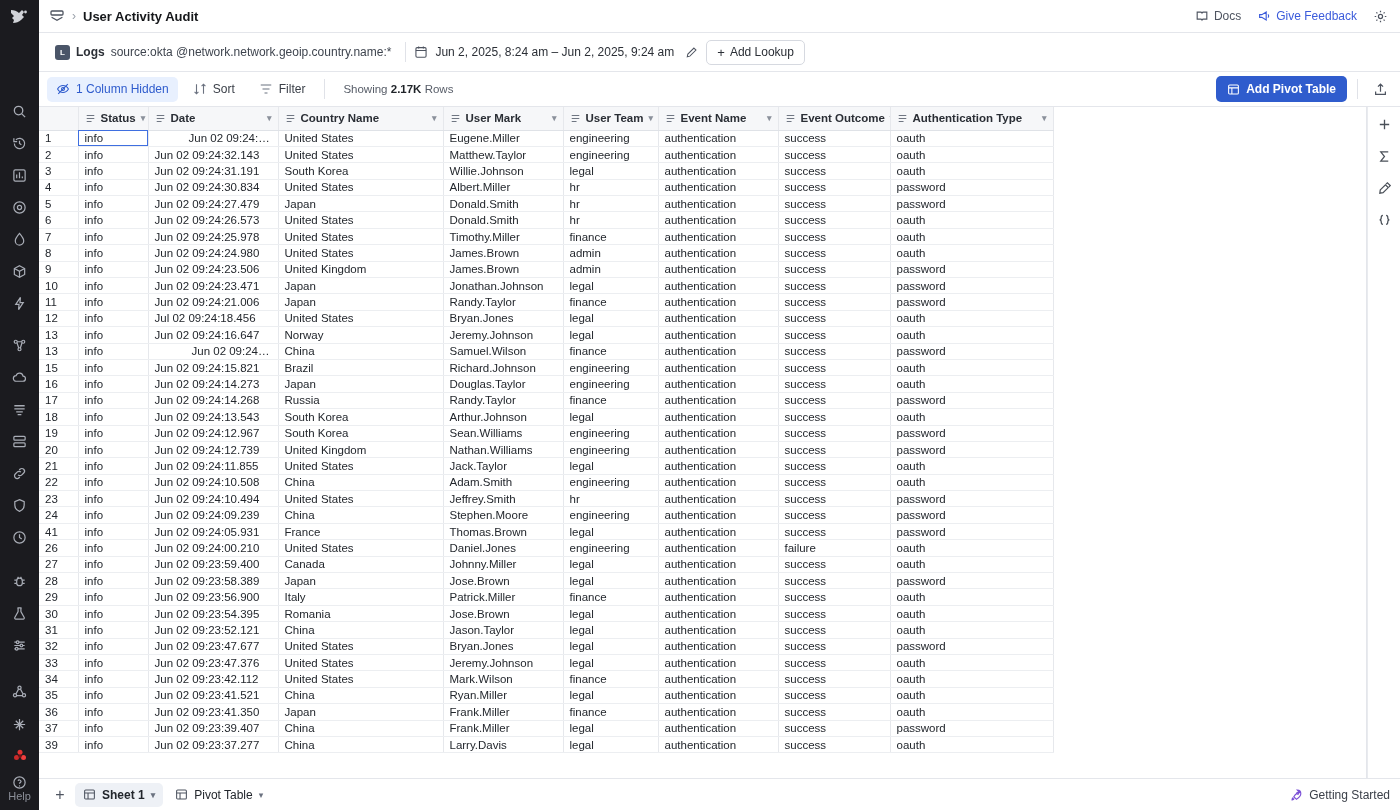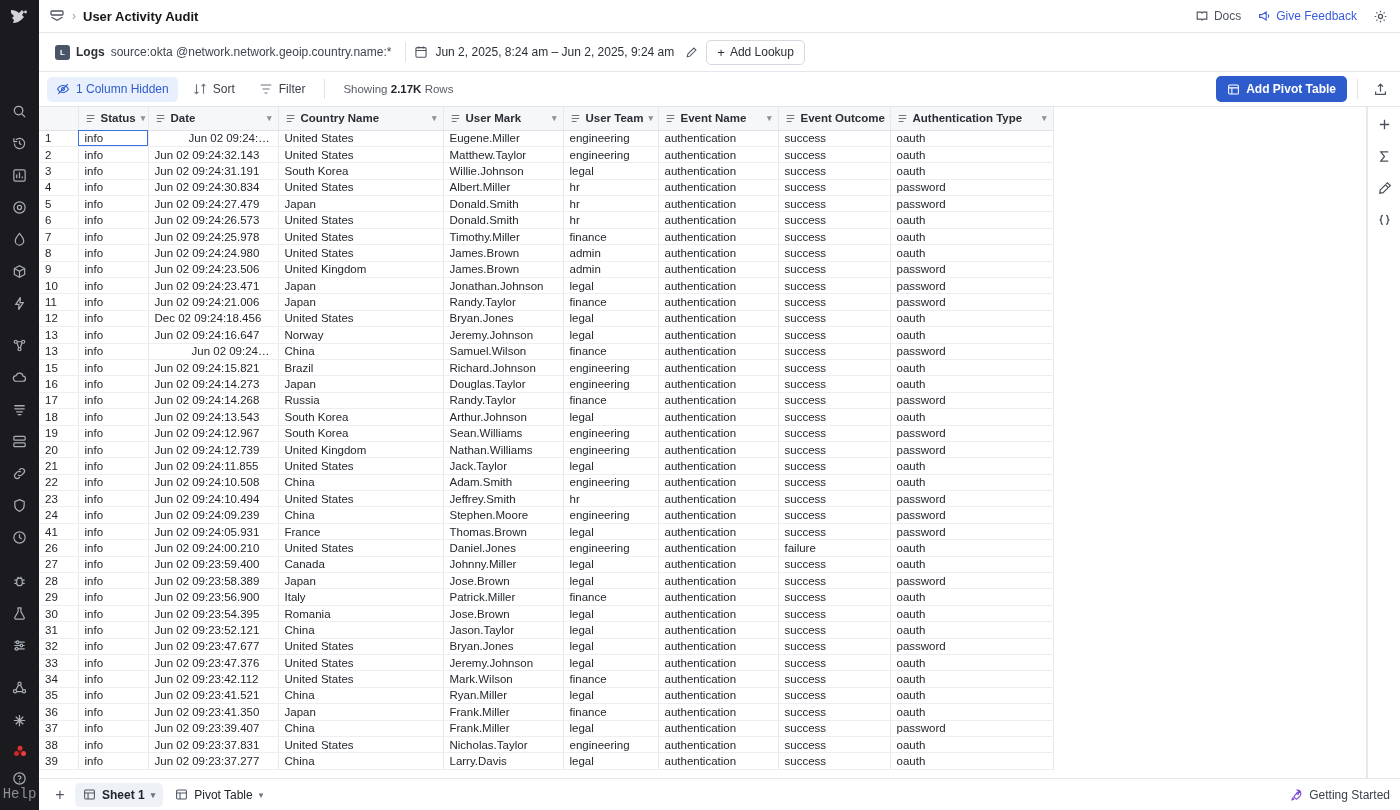--- a/index.html
+++ b/index.html
@@ -28,21 +28,21 @@
   }
   .rail-icon {
     width: 39px; height: 32px;
     display: flex; align-items: center; justify-content: center;
     color: #a9adb6;
     cursor: pointer;
   }
   .rail-icon svg { display:block; }
   .rail-spacer { flex: 1 1 auto; }
   .rail-bottom { padding-bottom: 4px; display:flex; flex-direction:column; align-items:center; }
-  .rail-help-label { font-size: 14px; color: #8b8f98; margin-top: -2px; margin-bottom: 4px; font-family: Liberation Mono, monospace; }
+  .rail-help-label { font-size: 11px; color: #8b8f98; margin-top: -2px; margin-bottom: 4px; }
 
   
   .main { flex: 1 1 auto; display: flex; flex-direction: column; min-width: 0; }
 
   
   .topbar {
     height: 33px; display: flex; align-items: center;
     border-bottom: 1px solid #e4e6eb; padding: 0 12px 0 10px;
     background: #fff;
   }
@@ -652,21 +652,21 @@
                 <td style="width: 165px;">Japan</td>
                 <td style="width: 120px;">Randy.Taylor</td>
                 <td style="width: 95px;">finance</td>
                 <td style="width: 120px;">authentication</td>
                 <td style="width: 112px;">success</td>
                 <td style="width: 163px;">password</td>
               </tr>
               <tr>
                 <td class="rownum">12</td>
                 <td style="width: 70px;">info</td>
-                <td style="width: 130px;">Dec 02 09:24:18.456</td>
+                <td style="width: 130px;">Jul 02 09:24:18.456</td>
                 <td style="width: 165px;">United States</td>
                 <td style="width: 120px;">Bryan.Jones</td>
                 <td style="width: 95px;">legal</td>
                 <td style="width: 120px;">authentication</td>
                 <td style="width: 112px;">success</td>
                 <td style="width: 163px;">oauth</td>
               </tr>
               <tr>
                 <td class="rownum">13</td>
                 <td style="width: 70px;">info</td>
@@ -934,31 +934,20 @@
               <tr>
                 <td class="rownum">37</td>
                 <td style="width: 70px;">info</td>
                 <td style="width: 130px;">Jun 02 09:23:39.407</td>
                 <td style="width: 165px;">China</td>
                 <td style="width: 120px;">Frank.Miller</td>
                 <td style="width: 95px;">legal</td>
                 <td style="width: 120px;">authentication</td>
                 <td style="width: 112px;">success</td>
                 <td style="width: 163px;">password</td>
-              </tr>
-              <tr>
-                <td class="rownum">38</td>
-                <td style="width: 70px;">info</td>
-                <td style="width: 130px;">Jun 02 09:23:37.831</td>
-                <td style="width: 165px;">United States</td>
-                <td style="width: 120px;">Nicholas.Taylor</td>
-                <td style="width: 95px;">engineering</td>
-                <td style="width: 120px;">authentication</td>
-                <td style="width: 112px;">success</td>
-                <td style="width: 163px;">oauth</td>
               </tr>
               <tr>
                 <td class="rownum">39</td>
                 <td style="width: 70px;">info</td>
                 <td style="width: 130px;">Jun 02 09:23:37.277</td>
                 <td style="width: 165px;">China</td>
                 <td style="width: 120px;">Larry.Davis</td>
                 <td style="width: 95px;">legal</td>
                 <td style="width: 120px;">authentication</td>
                 <td style="width: 112px;">success</td>

